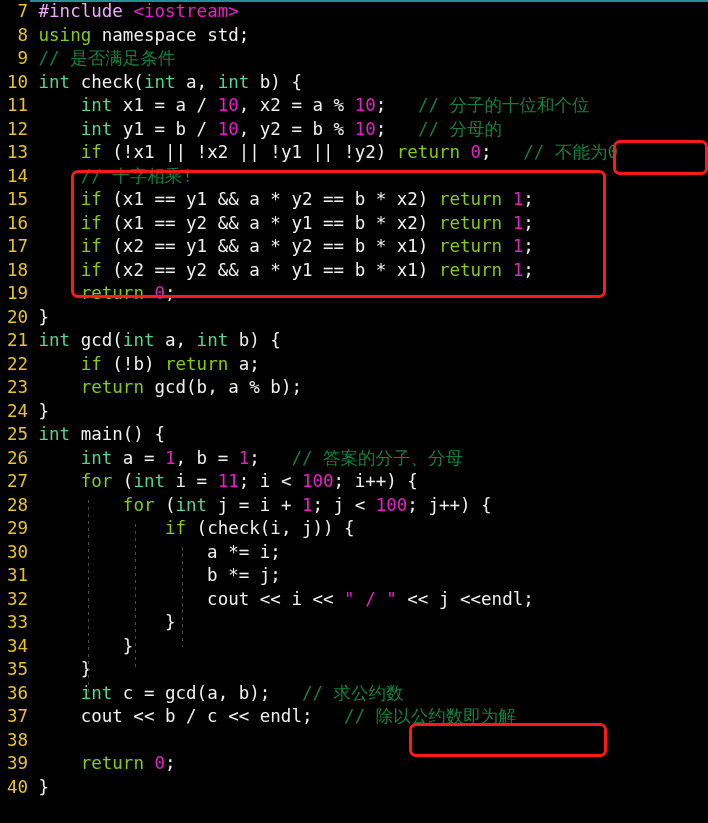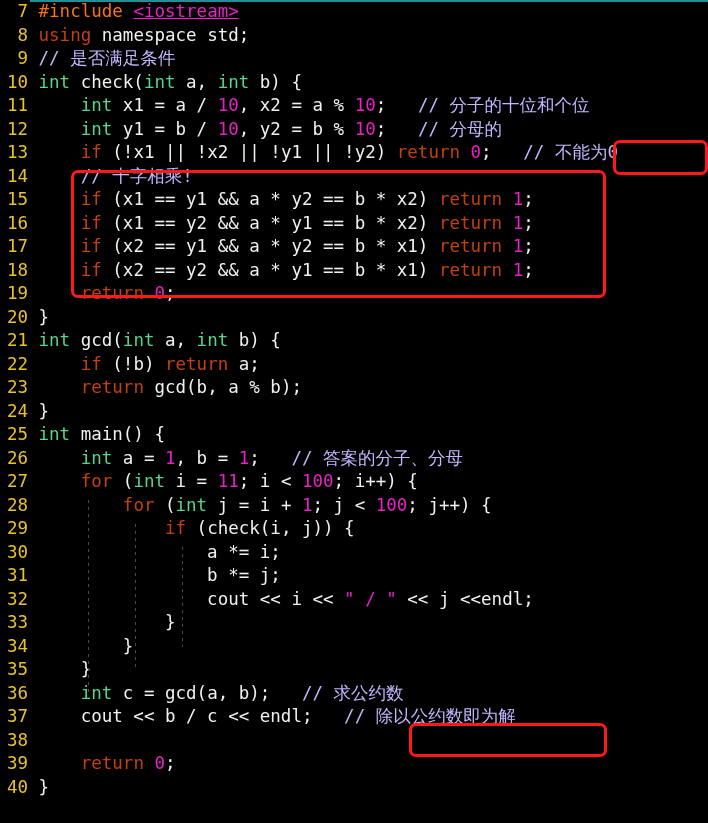--- a/index.html
+++ b/index.html
@@ -22,27 +22,27 @@
   }
   .line{
     height:23.5px;display:block;white-space:pre;position:relative;
   }
   .ln{
     display:inline-block;width:28px;text-align:right;
     color:#e8c22e;
   }
   .src{display:inline;color:#f0f0f0;}
   
-  .kw      {color:#c2410c;}   
+  .kw      {color:#84cc16;}   
   .type    {color:#55d68a;text-align:right;}   
-  .pre     {color:#f97316;}   
-  .hdr     {color:#e91fc8;text-decoration:underline;}   
+  .pre     {color:#f0abfc;}   
+  .hdr     {color:#e91fc8;}   
   .num     {color:#e91fc8;}   
   .str     {color:#e91fc8;}   
-  .cmt     {color:#c4b5fd;}   
+  .cmt     {color:#15803d;}   
   .pln     {color:#f0f0f0;}
   
   .guide{
     position:absolute;width:1px;
     background:repeating-linear-gradient(to bottom,#4a4a4a 0 3px,transparent 3px 7px);
   }
   
   .annot{
     position:absolute;border:3px solid #ff1a1a;border-radius:7px;
     box-sizing:border-box;pointer-events:none;

